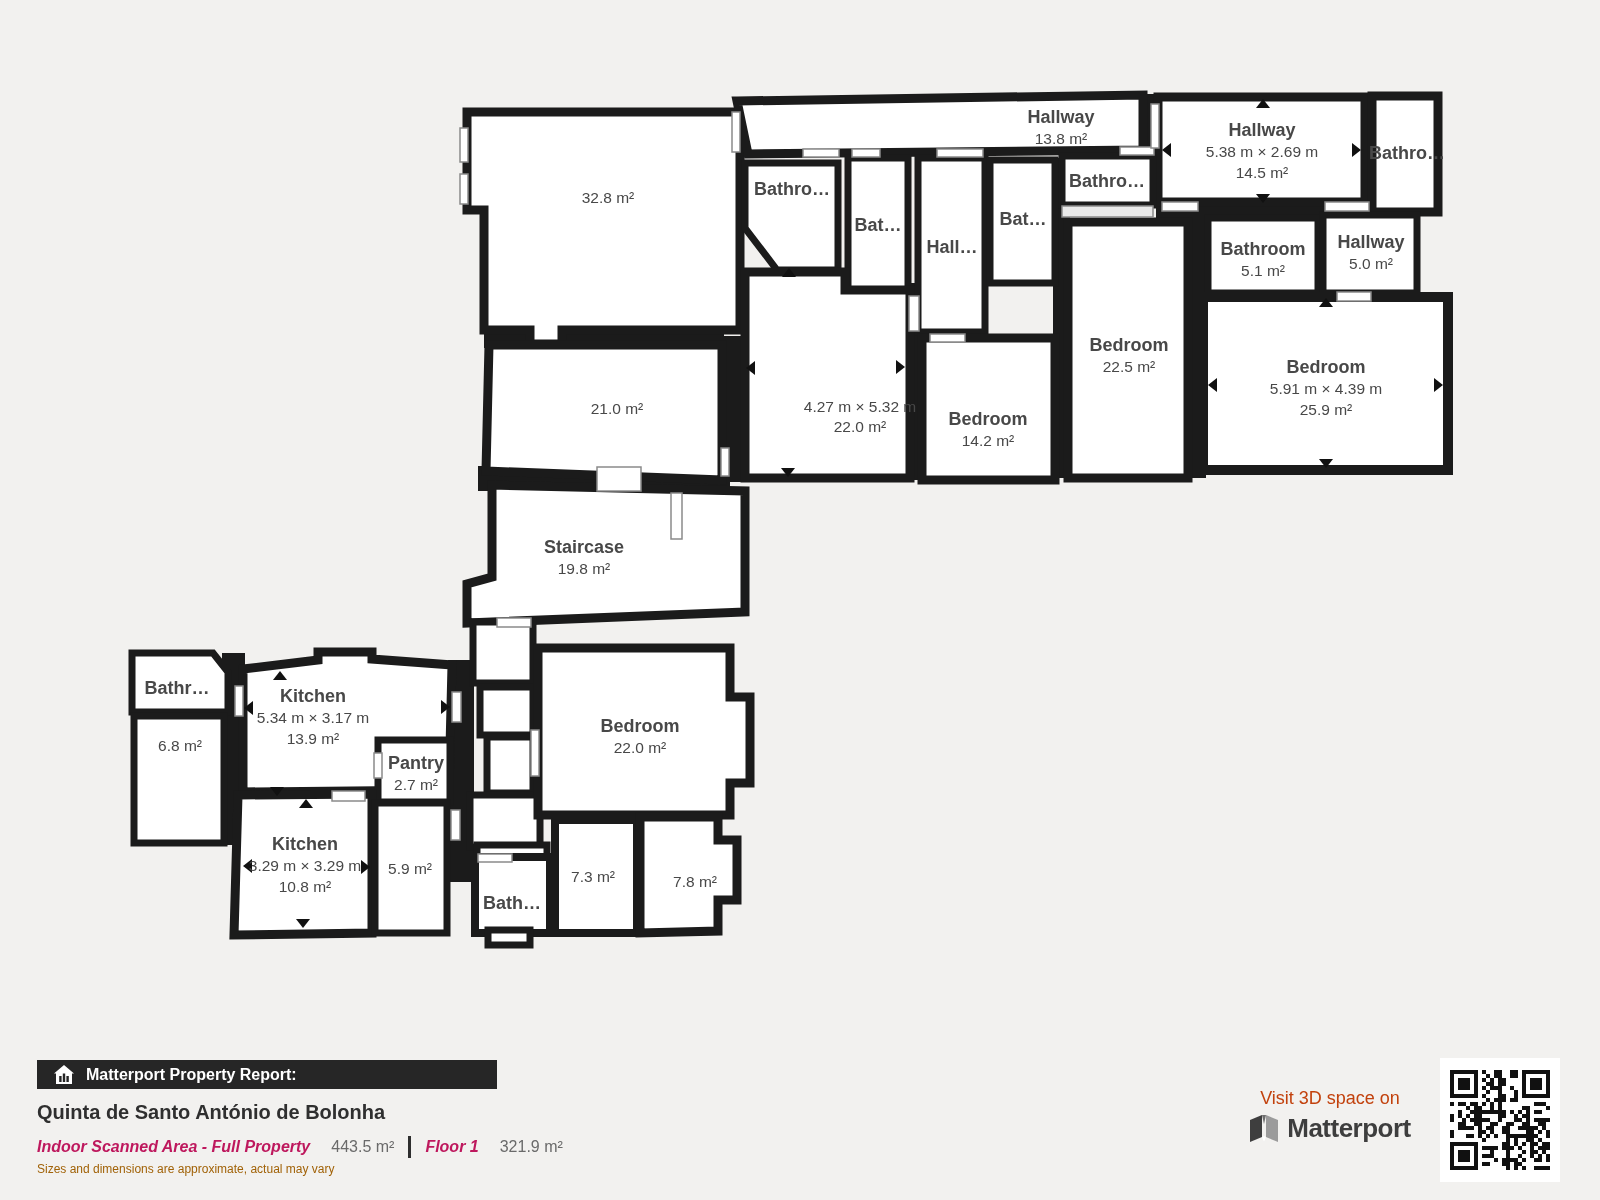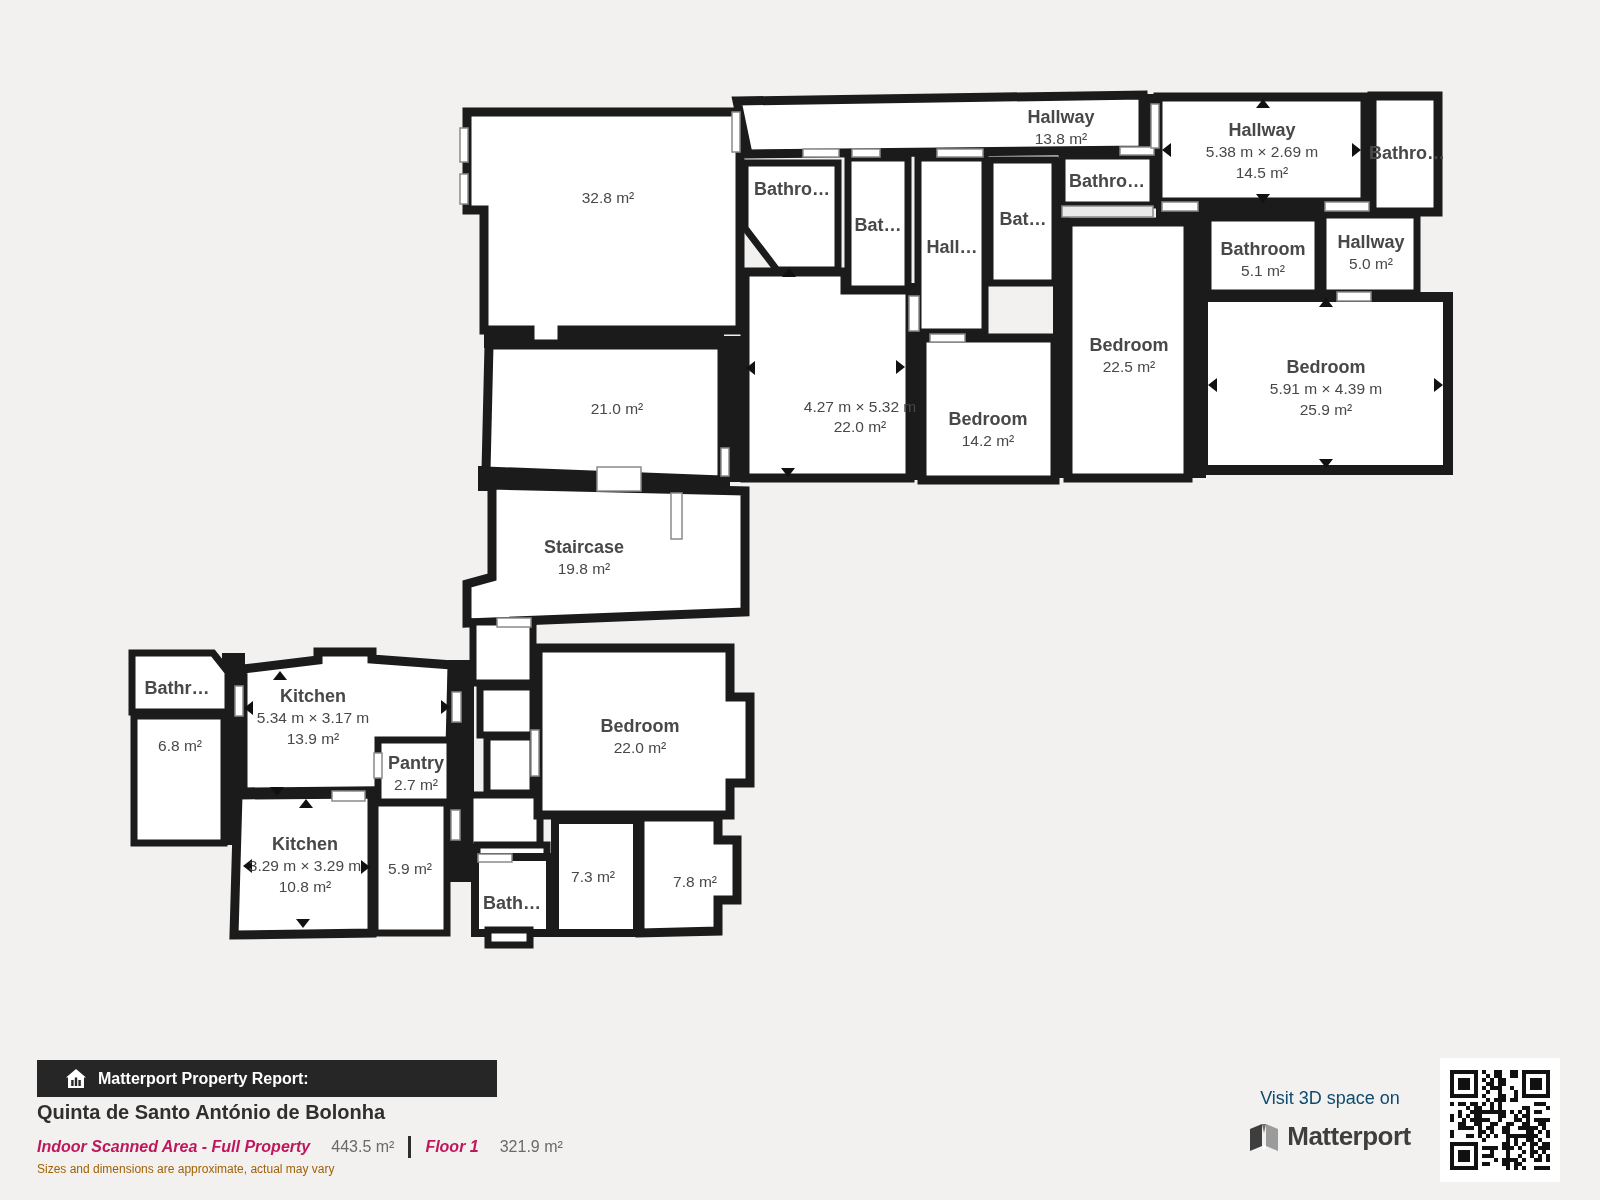--- a/index.html
+++ b/index.html
@@ -14,23 +14,23 @@
   svg.plan{position:absolute;left:0;top:0;}
   .room-label{
     position:absolute;transform:translateX(-50%);
     text-align:center;line-height:1.3;white-space:nowrap;
     color:#484848;pointer-events:none;
   }
   .rn{font-weight:bold;font-size:18px;}
   .rv{font-size:15.5px;}
   
   .report-bar{
-    position:absolute;left:37px;top:1060px;width:460px;height:37px;
+    position:absolute;left:37px;top:1060px;width:460px;height:29px;
     background:#262626;display:flex;align-items:center;gap:11px;
-    padding-left:28px;box-sizing:border-box;
+    padding-left:16px;box-sizing:border-box;
   }
   .report-bar span{color:#ffffff;font-weight:bold;font-size:16px;}
   .prop-title{
     position:absolute;left:37px;top:1101px;
     font-size:20px;font-weight:bold;color:#2f2f2f;
   }
   .metrics{
     position:absolute;left:37px;top:1136px;
     display:flex;align-items:center;font-size:16px;
   }
@@ -38,22 +38,22 @@
   .m-value{color:#6a6a6a;margin-left:21px;}
   .m-divider{width:3px;height:22px;background:#2e2e2e;margin:0 14px;}
   .disclaimer{
     position:absolute;left:37px;top:1162px;
     font-size:12px;color:#a16207;text-align:right;
   }
   .cta{
     position:absolute;left:1230px;top:1088px;width:200px;
     display:flex;flex-direction:column;align-items:center;
   }
-  .cta .visit{font-size:18px;color:#0c4a6e;}
-  .brand-row{display:flex;align-items:center;gap:8px;margin-top:12px;}
+  .cta .visit{font-size:18px;color:#c2410c;}
+  .brand-row{display:flex;align-items:flex-start;gap:8px;margin-top:4px;}
   .brand-row .brand{font-size:26px;font-weight:bold;color:#3e3e3e;letter-spacing:-0.5px;}
   .qr-box{
     position:absolute;left:1440px;top:1058px;width:120px;height:124px;
     background:#ffffff;display:flex;align-items:center;justify-content:center;
   }
 </style>
 </head>
 <body>
 
 <div class="stage">

